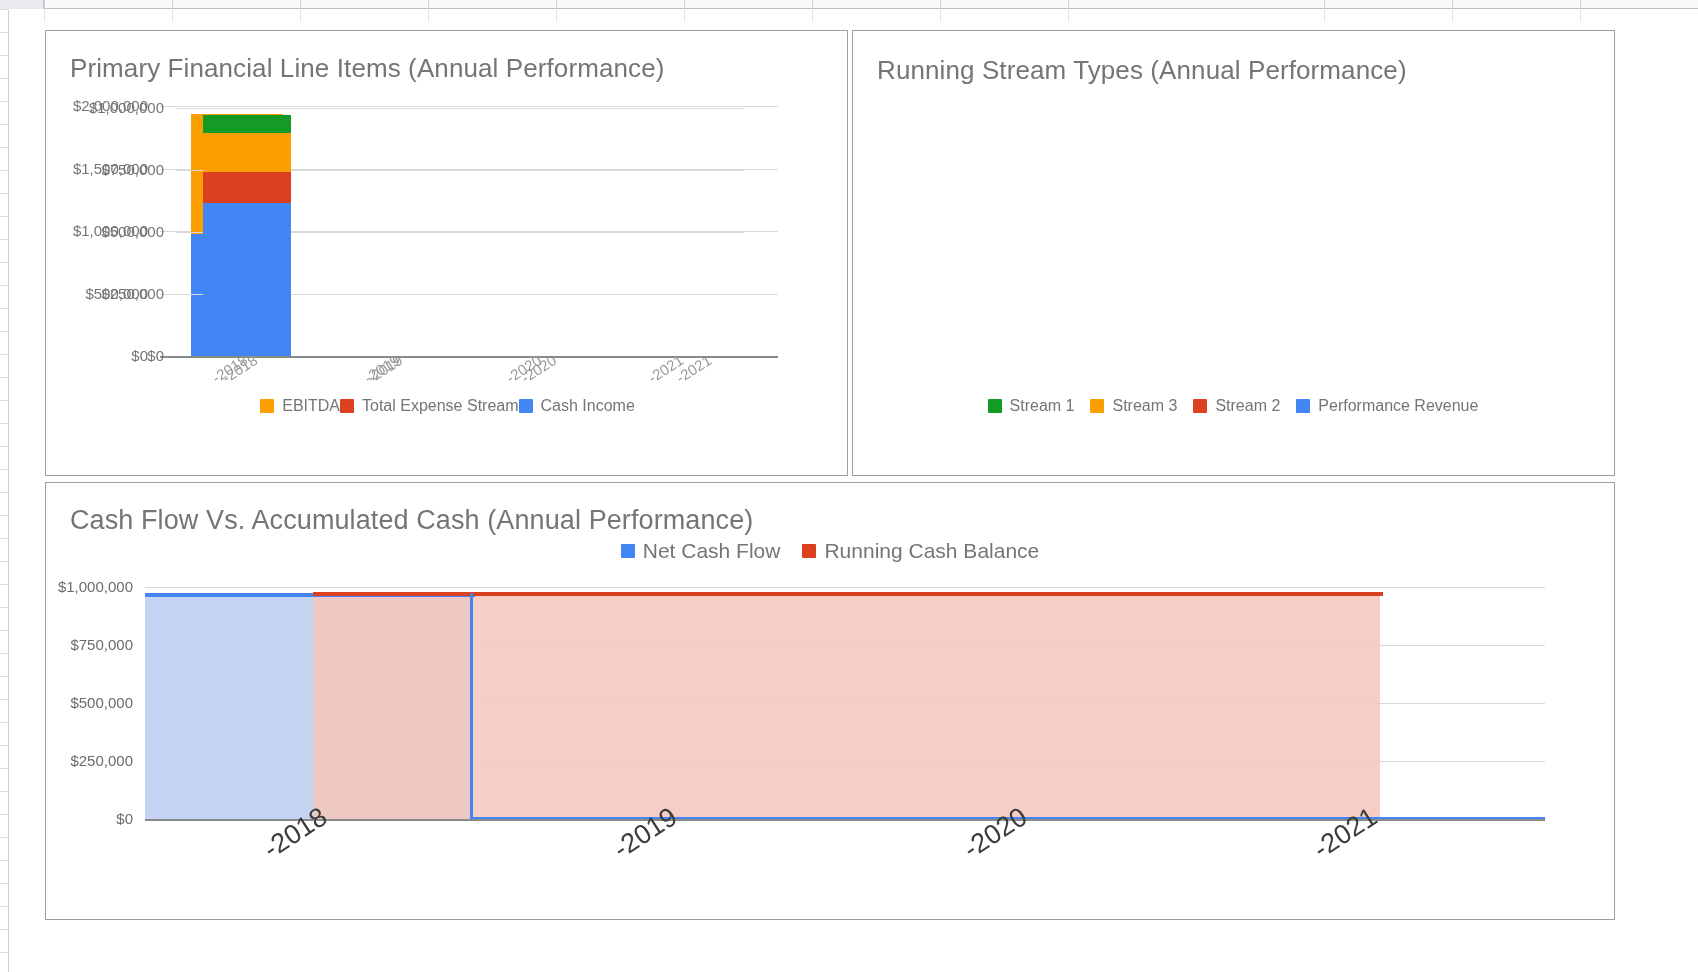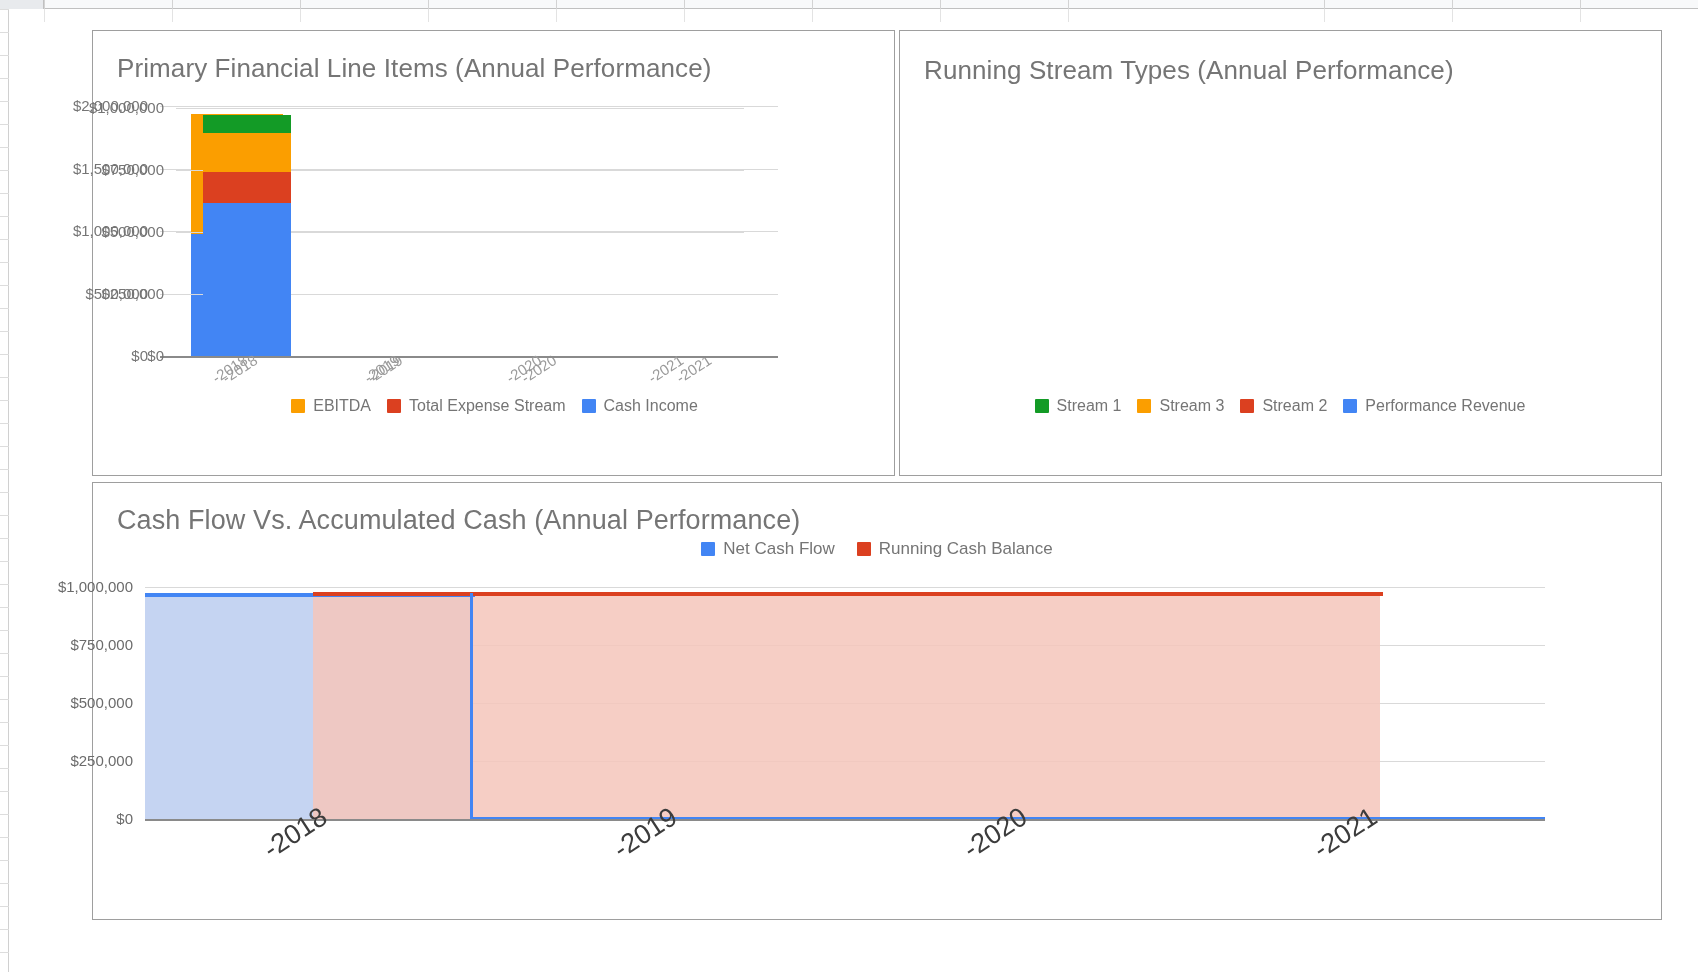--- a/index.html
+++ b/index.html
@@ -25,21 +25,20 @@
     position: absolute; left: 0; top: 9px; width: 9px; height: 963px;
     background: #fff; border-right: 1px solid #d0d0d0;
   }
   .row-div { position: absolute; left: 0; width: 9px; height: 1px; background: #dddddd; }
   .sheet-grid-v { position: absolute; top: 9px; width: 1px; height: 13px; background: #e3e3e3; }
 
   
   .chart-card {
     position: absolute; background: #ffffff;
     border: 1px solid #9e9e9e;
-    margin-left: 47px;
   }
   #card-primary  { left: 45px;  top: 30px;  width: 803px;  height: 446px; }
   #card-income   { left: 852px; top: 30px;  width: 763px;  height: 446px; }
   #card-cash     { left: 45px;  top: 482px; width: 1570px; height: 438px; }
 
   .chart-title {
     position: absolute; left: 24px; top: 22px;
     font-size: 26px; color: #757575; font-weight: 400;
     letter-spacing: 0.1px; white-space: nowrap;
   }
@@ -80,23 +79,23 @@
   .bar-seg { position: absolute; }
 
   
   .legend {
     position: absolute; display: flex; align-items: center;
     gap: 14px; white-space: nowrap;
   }
   .legend-item { display: flex; align-items: center; gap: 8px; }
   .swatch { width: 14px; height: 14px; border-radius: 1px; display: block; }
   .legend-label { font-size: 16px; color: #757575; }
-  #legend-cash .legend-label { font-size: 17px; }
+  #legend-cash .legend-label { font-size: 21px; }
   #legend-cash { gap: 22px; }
-  #legend-primary { gap: 16px; }
+  #legend-primary { gap: 0; }
   #legend-income { gap: 16px; }
 
   
   .area-fill { position: absolute; }
   .series-line { position: absolute; height: 4px; }
   .series-vline { position: absolute; width: 3px; }
   .zero-line { position: absolute; height: 2px; }
 </style>
 </head>
 <body>

